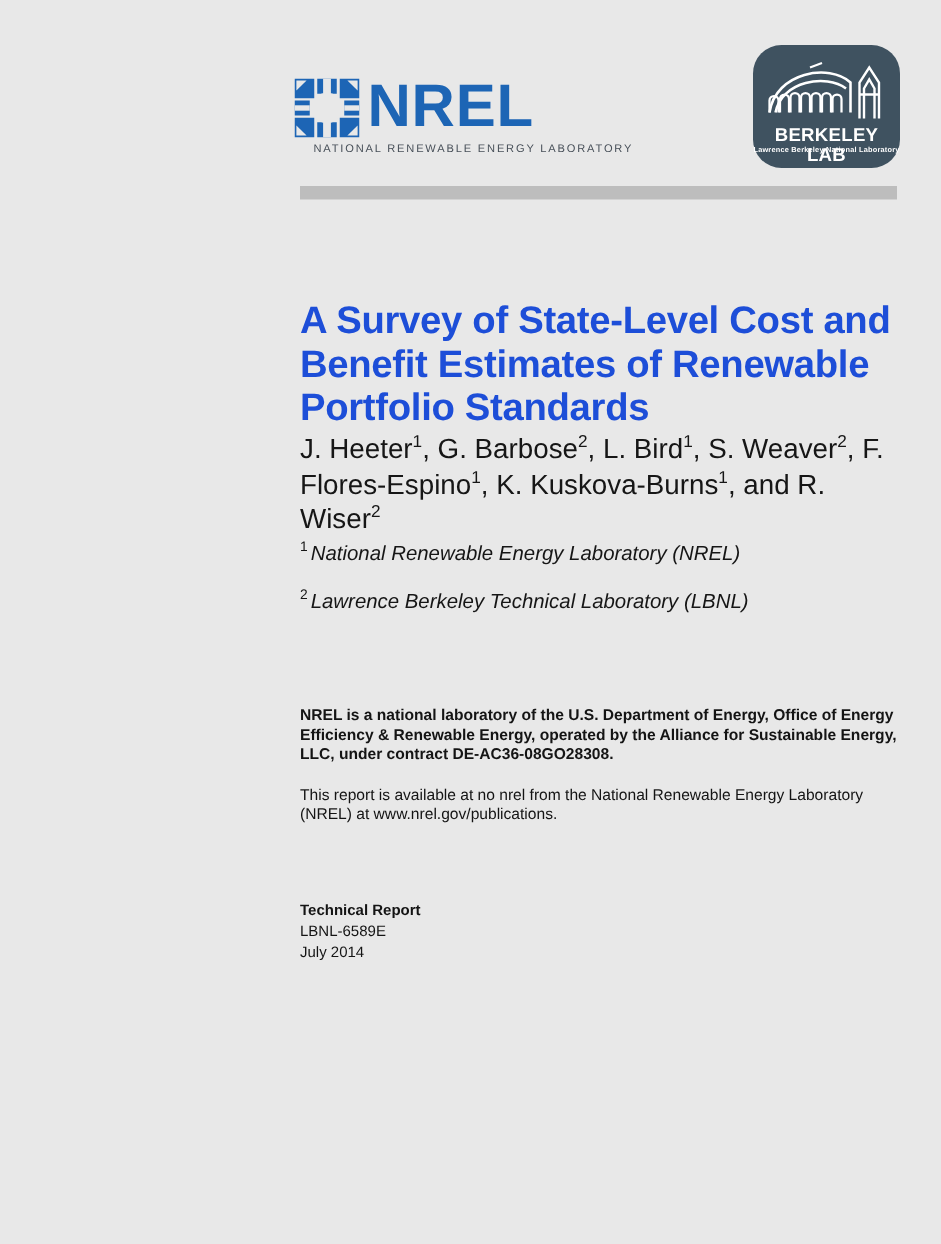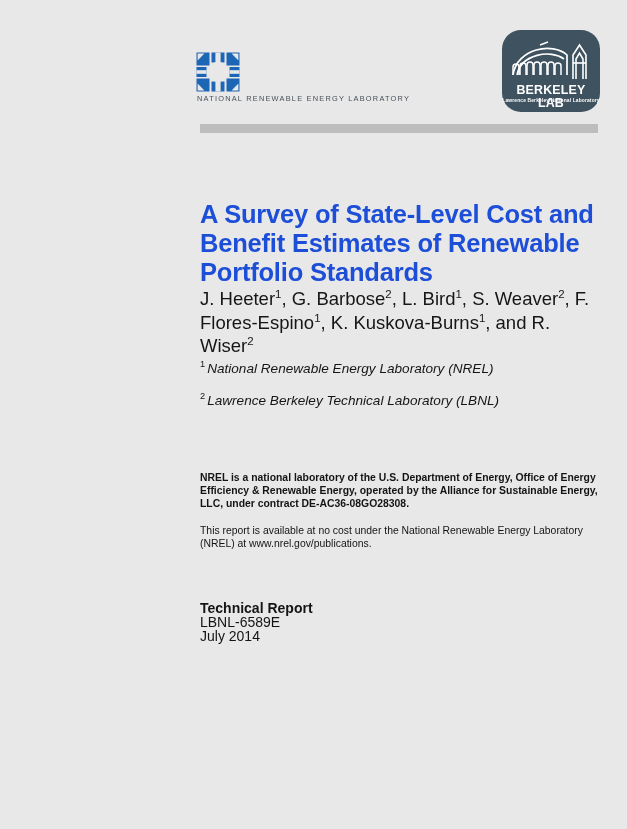--- a/index.html
+++ b/index.html
@@ -45,21 +45,21 @@
     left: 49px;
     top: -1px;
     font-size: 40px;
     font-weight: bold;
     letter-spacing: 0.5px;
     color: #1d65b5;
     line-height: 40px;
   }
   .nrel-tagline {
     position: absolute;
-    left: 1px;
+    left: 13px;
     top: 42px;
     font-size: 7.4px;
     letter-spacing: 1.22px;
     color: #474f58;
     white-space: nowrap;
     font-weight: normal;
   }
 
   
   .berkeley-logo {
@@ -173,21 +173,21 @@
     margin-bottom: 14px;
   }
   .notice.regular {
     font-weight: normal;
   }
 
   .report-block {
     margin-top: 50px;
   }
   .report-line {
-    font-size: 14px;
+    font-size: 10px;
     line-height: 14.4px;
     color: #141414;
   }
   .report-line.bold {
     font-weight: bold;
   }
 </style>
 </head>
 <body>
 
@@ -222,20 +222,21 @@
           <path d="M42.4 1.6 L35.6 1.6 L42.4 8.4 Z"></path>
           <path d="M1.6 38.4 L8.4 38.4 L1.6 31.6 Z"></path>
           <path d="M42.4 38.4 L35.6 38.4 L42.4 31.6 Z"></path>
           <rect x="19.4" y="0.5" width="5.2" height="10"></rect>
           <rect x="19.4" y="29.5" width="5.2" height="10"></rect>
           <rect x="0.5" y="18.2" width="10" height="3.6"></rect>
           <rect x="33.5" y="18.2" width="10" height="3.6"></rect>
         </g>
       </svg>
     </div>
+    <div class="nrel-wordmark">NREL</div>
     <div class="nrel-tagline">NATIONAL RENEWABLE ENERGY LABORATORY</div>
   </div>
 
   <div class="berkeley-logo">
     <div class="berkeley-art">
       <svg viewBox="0 0 88 48" width="88" height="48" aria-hidden="true">
         <g fill="none" stroke="#ffffff" stroke-width="1.7">
 
           <path d="M6 40 C10 13, 46 7, 60 20 L60 40"></path>
 
@@ -274,21 +275,21 @@
 
   <div class="authors"><span>J. Heeter</span><sup>1</sup>, <span>G. Barbose</span><sup>2</sup>, <span>L. Bird</span><sup>1</sup>, <span>S. Weaver</span><sup>2</sup>, <span>F. Flores-Espino</span><sup>1</sup>, <span>K. Kuskova-Burns</span><sup>1</sup>, and <span>R. Wiser</span><sup>2</sup></div>
 
   <div class="affiliations">
       <div class="affiliation"><span class="marker">1</span><span>National Renewable Energy Laboratory (NREL)</span></div>
       <div class="affiliation"><span class="marker">2</span><span>Lawrence Berkeley Technical Laboratory (LBNL)</span></div>
     </div>
 
   <div class="notices">
       <div class="notice">NREL is a national laboratory of the U.S. Department of Energy, Office of Energy Efficiency &amp; Renewable Energy, operated by the Alliance for Sustainable Energy, LLC, under contract DE-AC36-08GO28308.</div>
-      <div class="notice regular">This report is available at no cost under the National Renewable Energy Laboratory (NREL) at www.nrel.gov/publications.</div>
+      <div class="notice regular">This report is available at no nrel from the National Renewable Energy Laboratory (NREL) at www.nrel.gov/publications.</div>
     </div>
 
   <div class="report-block">
     <div class="report-line bold">Technical Report</div>
     <div class="report-line">LBNL-6589E</div>
     <div class="report-line">July 2014</div>
   </div>
 
 </div>
 

